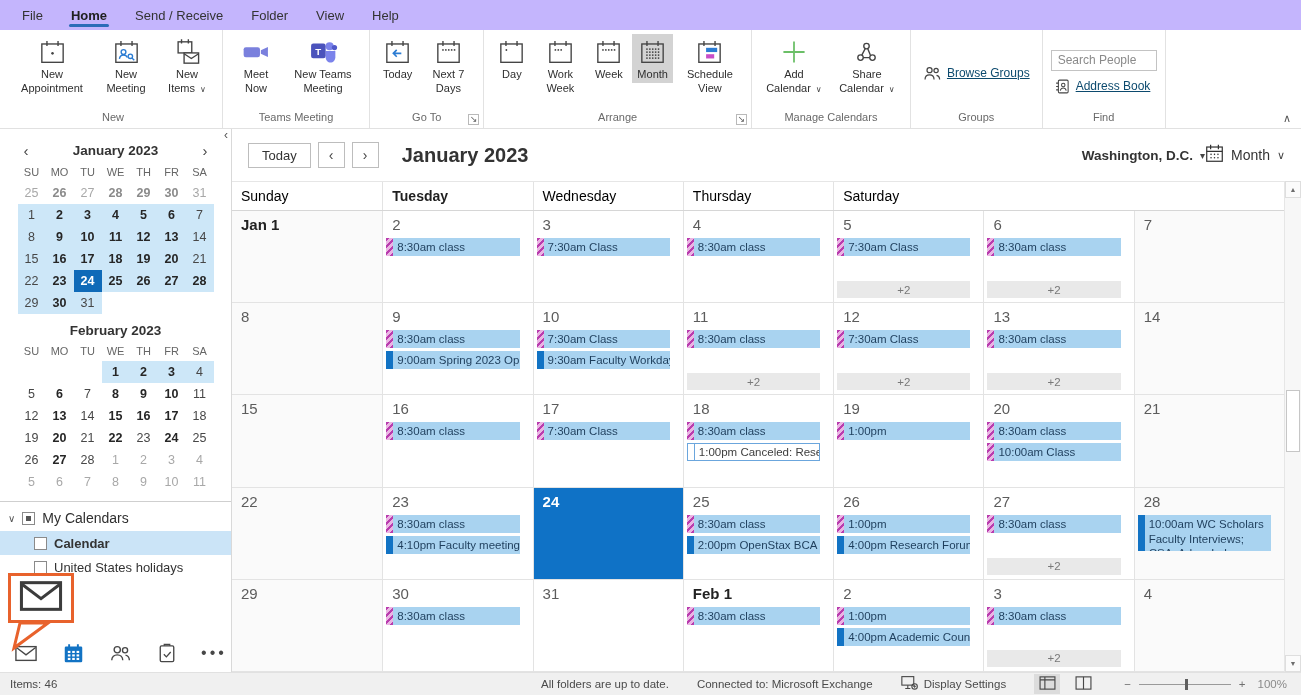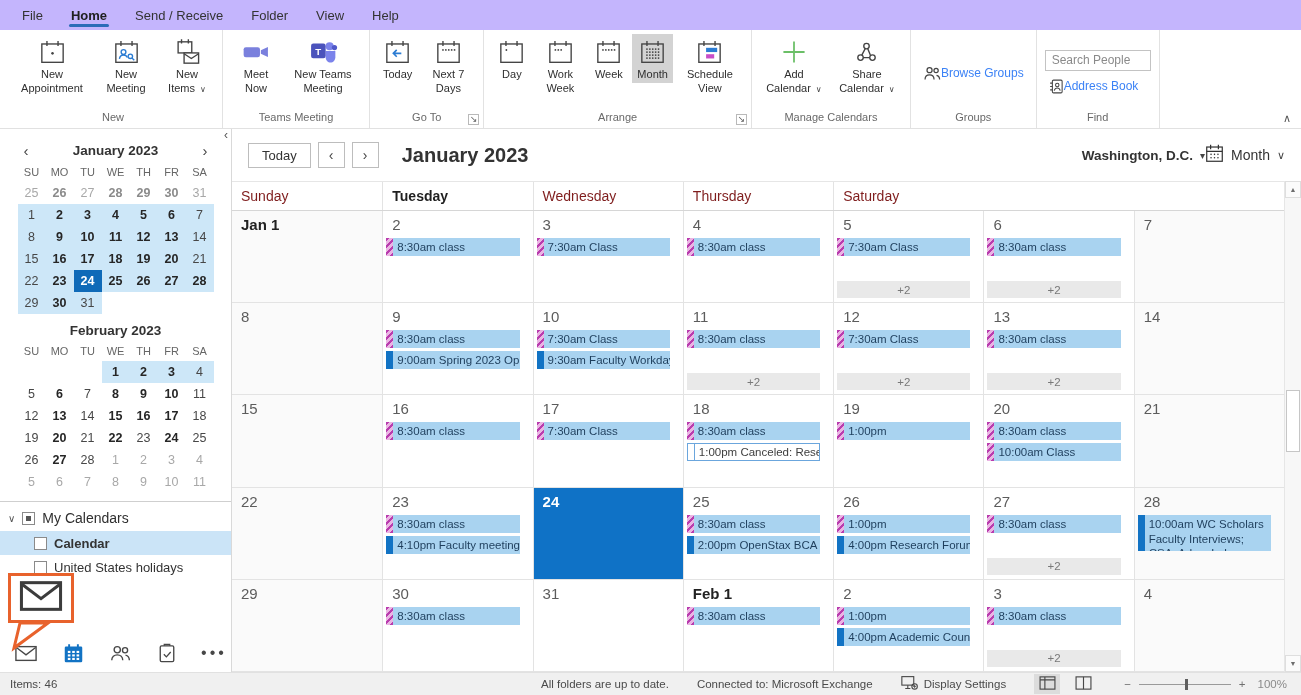--- a/index.html
+++ b/index.html
@@ -15,21 +15,21 @@
 
 
 .ribbon{height:99px;display:flex;align-items:stretch;border-bottom:1px solid #e1e1e1;background:#fff;position:relative;padding-left:4px;}
 .rgroup{display:flex;flex-direction:column;border-right:1px solid #e2e2e2;position:relative;}
 .rgroup.filler{flex:1;border-right:none;}
 .rbody{flex:1;display:flex;align-items:flex-start;justify-content:center;gap:4px;padding:4px 8px 0;}
 .rbody-col{flex-direction:column;align-items:flex-start;gap:6px;padding-top:7px;}
 .rbtn{display:flex;flex-direction:column;align-items:center;gap:1px;padding:3px 5px 1px;font-size:11px;color:#2f2f2f;text-align:center;line-height:1.25;cursor:default;}
 .rbtn.selected{background:#d3d3d3;}
 .rbtn .rtext{display:inline-block;}
-.rbtn-sm{display:flex;align-items:center;font-size:12px;color:#3b82f6;padding:2px 4px;}
+.rbtn-sm{display:flex;align-items:center;gap:6px;font-size:12px;color:#0c4a6e;padding:2px 4px;text-decoration:underline;}
 .ricon{height:30px;display:flex;align-items:center;justify-content:center;}
 .ricon-sm{display:flex;align-items:center;}
 .dd{font-size:8px;color:#444;margin-left:2px;}
 .rglabel{height:20px;font-size:11px;color:#696969;text-align:center;line-height:18px;}
 .launcher{position:absolute;right:4px;bottom:3px;font-size:9px;color:#5f5f5f;border:1px solid #b9b9b9;width:11px;height:11px;line-height:9px;text-align:center;}
 .ribbon-collapse{position:absolute;right:10px;bottom:3px;font-size:11px;color:#555;}
 .rsearch{width:106px;height:21px;border:1px solid #c3c3c3;font-size:12px;padding:0 6px;color:#444;outline:none;}
 .rsearch::placeholder{color:#8a8a8a;}
 
 
@@ -70,21 +70,21 @@
 .btn-nav{width:27px;height:26px;border:1px solid #bdbdbd;background:#fff;font-size:14px;color:#444;display:flex;align-items:center;justify-content:center;}
 .cal-title{font-size:20px;font-weight:700;color:#333;margin-left:16px;}
 .tb-right{margin-left:auto;display:flex;align-items:center;}
 .location{font-size:13.5px;font-weight:700;color:#333;display:flex;gap:7px;align-items:center;}
 .chev{font-size:10px;color:#444;}
 .viewsel{display:flex;align-items:center;gap:7px;font-size:14px;color:#333;}
 .vee{font-size:11px;color:#444;}
 .gridwrap{flex:1;display:flex;min-height:0;}
 .gridcol{flex:1;display:flex;flex-direction:column;min-width:0;}
 .dayhead{height:30px;display:grid;grid-template-columns:repeat(7,1fr);border-bottom:1px solid #d6d6d6;border-top:1px solid #e6e6e6;flex-shrink:0;}
-.dh{display:flex;align-items:center;padding-left:9px;font-size:14px;color:#7f1d1d;border-left:1px solid #e3e3e3;background:#fff;}
+.dh{display:flex;align-items:center;padding-left:9px;font-size:14px;color:#000000;border-left:1px solid #e3e3e3;background:#fff;}
 .dh:first-child{border-left:none;}
 .dh.bold{font-weight:700;color:#1f1f1f;}
 .grid{flex:1;display:grid;grid-template-columns:repeat(7,1fr);grid-template-rows:repeat(5,1fr);}
 .cell{border-left:1px solid #e3e3e3;border-bottom:1px solid #e3e3e3;position:relative;padding-top:27px;overflow:hidden;background:#fff;}
 .cell:nth-child(7n+1){border-left:none;background:#fafafa;}
 .cell:nth-child(7n){background:#fafafa;}
 .cell .date{position:absolute;top:5px;left:9px;font-size:15px;color:#5c5c5c;}
 .cell .date.ms{font-weight:700;color:#222;}
 .cell.sel{background:#0f72c6;}
 .cell.sel .date{color:#fff;font-weight:700;}

